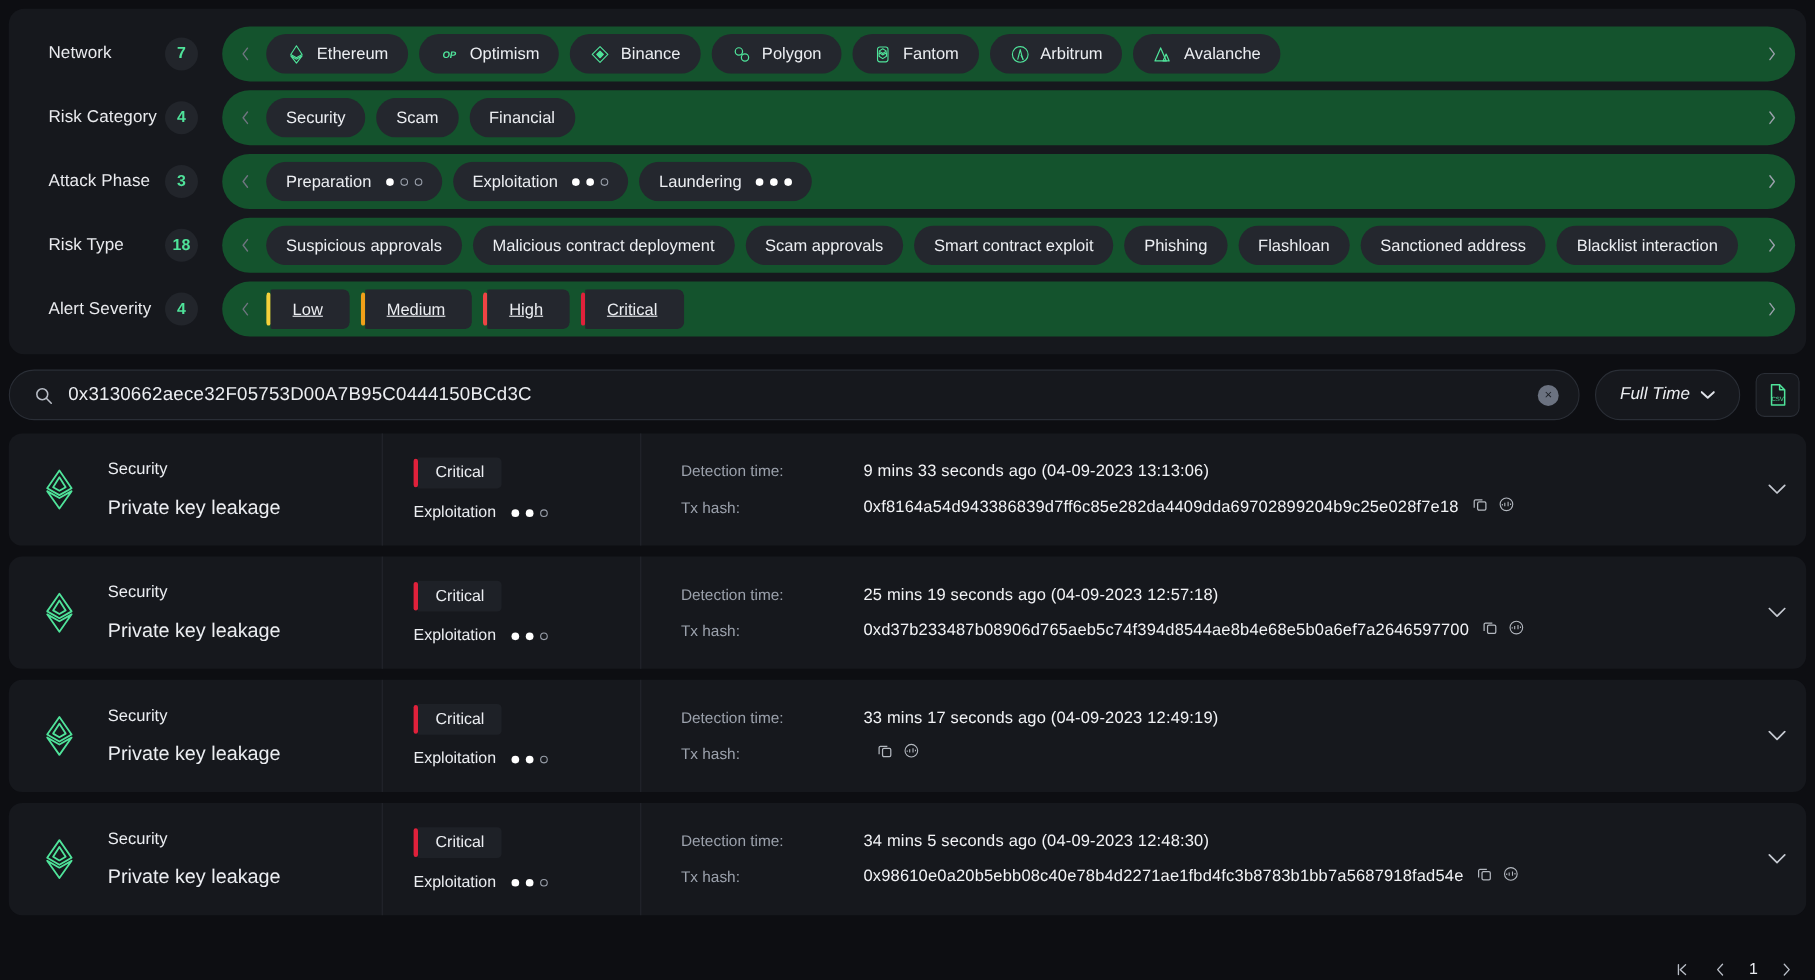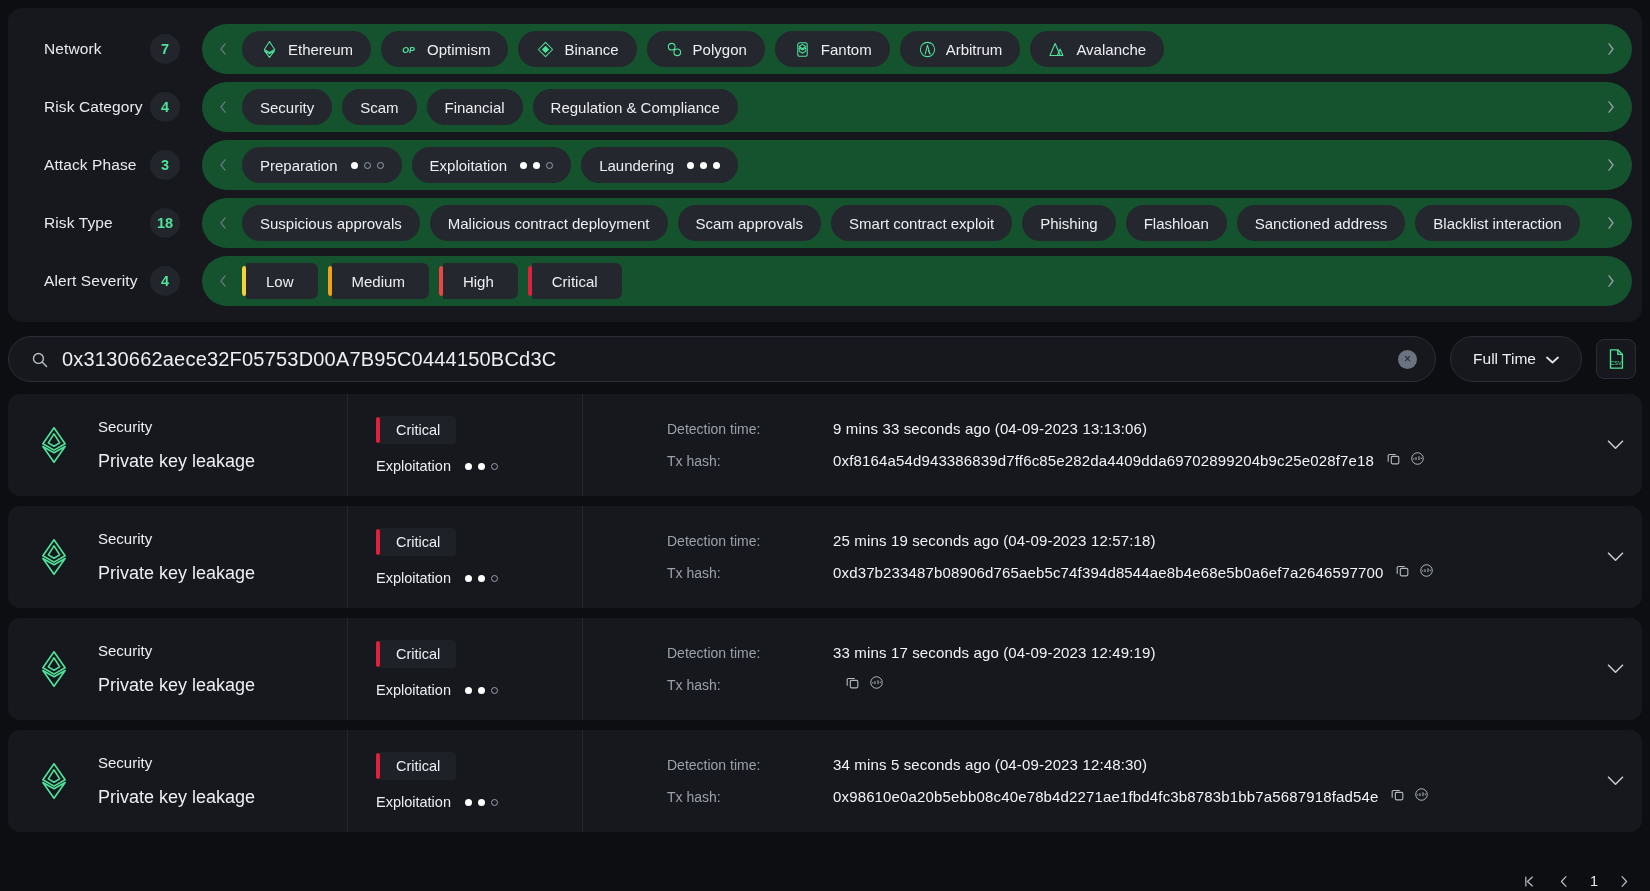--- a/index.html
+++ b/index.html
@@ -99,20 +99,21 @@
   
   .dots { display: inline-flex; gap: 6px; align-items: center; margin-left: 4px; }
   .dot { width: 7px; height: 7px; border-radius: 50%; }
   .dot.on { background: #ffffff; }
   .dot.off { background: transparent; border: 1px solid #9aa0ab; width: 7px; height: 7px; }
 
   
   .chip.sev {
     padding: 0; background: transparent; gap: 0; border-radius: 6px; overflow: hidden;
     height: 36px;
+    text-decoration: underline;
   }
   .sev-bar { width: 4px; height: 30px; border-radius: 2px; flex: none; }
   .sev-body {
     background: #24272e;
     height: 36px;
     display: flex; align-items: center;
     padding: 0 24px 0 20px;
     border-radius: 0 6px 6px 0;
     color: #eceef2;
     font-size: 15px;
@@ -135,21 +136,21 @@
     align-items: center;
     padding: 0 14px 0 22px;
   }
   .s-icon { width: 17px; height: 17px; flex: none; margin-right: 14px; }
   .s-input {
     flex: 1;
     background: transparent;
     border: none;
     outline: none;
     color: #eceef2;
-    font-size: 20px;
+    font-size: 17px;
     font-family: "Liberation Sans", sans-serif;
     letter-spacing: .2px;
   }
   .clear-btn {
     width: 19px; height: 19px;
     border-radius: 50%;
     background: #6b7280;
     color: #1b1e24;
     font-size: 12px;
     display: flex; align-items: center; justify-content: center;
@@ -164,20 +165,21 @@
     border: 1px solid #2a2e36;
     border-radius: 24px;
     display: flex;
     align-items: center;
     justify-content: center;
     gap: 10px;
     color: #eceef2;
     font-size: 15.5px;
     cursor: pointer;
     padding: 0 18px;
+    font-style: italic;
   }
   .csvbtn {
     width: 40px; height: 40px;
     background: #16181d;
     border: 1px solid #2a2e36;
     border-radius: 8px;
     display: flex; align-items: center; justify-content: center;
     cursor: pointer;
     flex: none;
     margin-right: 6px;
@@ -227,21 +229,21 @@
   .phase { display: flex; align-items: center; gap: 10px; color: #eceef2; font-size: 14.5px; }
 
   .col-detail {
     flex: 1;
     display: flex;
     flex-direction: column;
     justify-content: center;
     gap: 14px;
     padding-left: 36px;
   }
-  .d-line { display: flex; align-items: center; margin-left: 48px; }
+  .d-line { display: flex; align-items: center; }
   .d-key { width: 166px; color: #9ba1ac; font-size: 14px; flex: none; }
   .d-val { color: #f2f3f6; font-size: 15px; letter-spacing: .15px; }
   .hash-icons { display: inline-flex; gap: 9px; margin-left: 12px; align-items: center; }
   .mini-ico { width: 15px; height: 15px; cursor: pointer; opacity: .85; }
 
   .chev {
     width: 54px;
     display: flex; align-items: center; justify-content: center;
     color: #c6cad2;
     cursor: pointer;
@@ -348,23 +350,20 @@
           </div>
           <div class="chips">
             <div class="chip flat">
          <span>Security</span>
             </div>
             <div class="chip flat">
          <span>Scam</span>
             </div>
             <div class="chip flat">
          <span>Financial</span>
-            </div>
-            <div class="chip flat">
-         <span>Regulation &amp; Compliance</span>
             </div>
           </div>
           <div class="arrow right">
   <svg width="8" height="14" viewBox="0 0 10 16" fill="none" stroke="#9aa0ab" stroke-width="1.6">
   <path d="M2.5 1.5 L7.5 8 L2.5 14.5" stroke-linecap="round" stroke-linejoin="round"></path>
             </svg>
           </div>
       </div>
       </div>
       <div class="filter-row">

